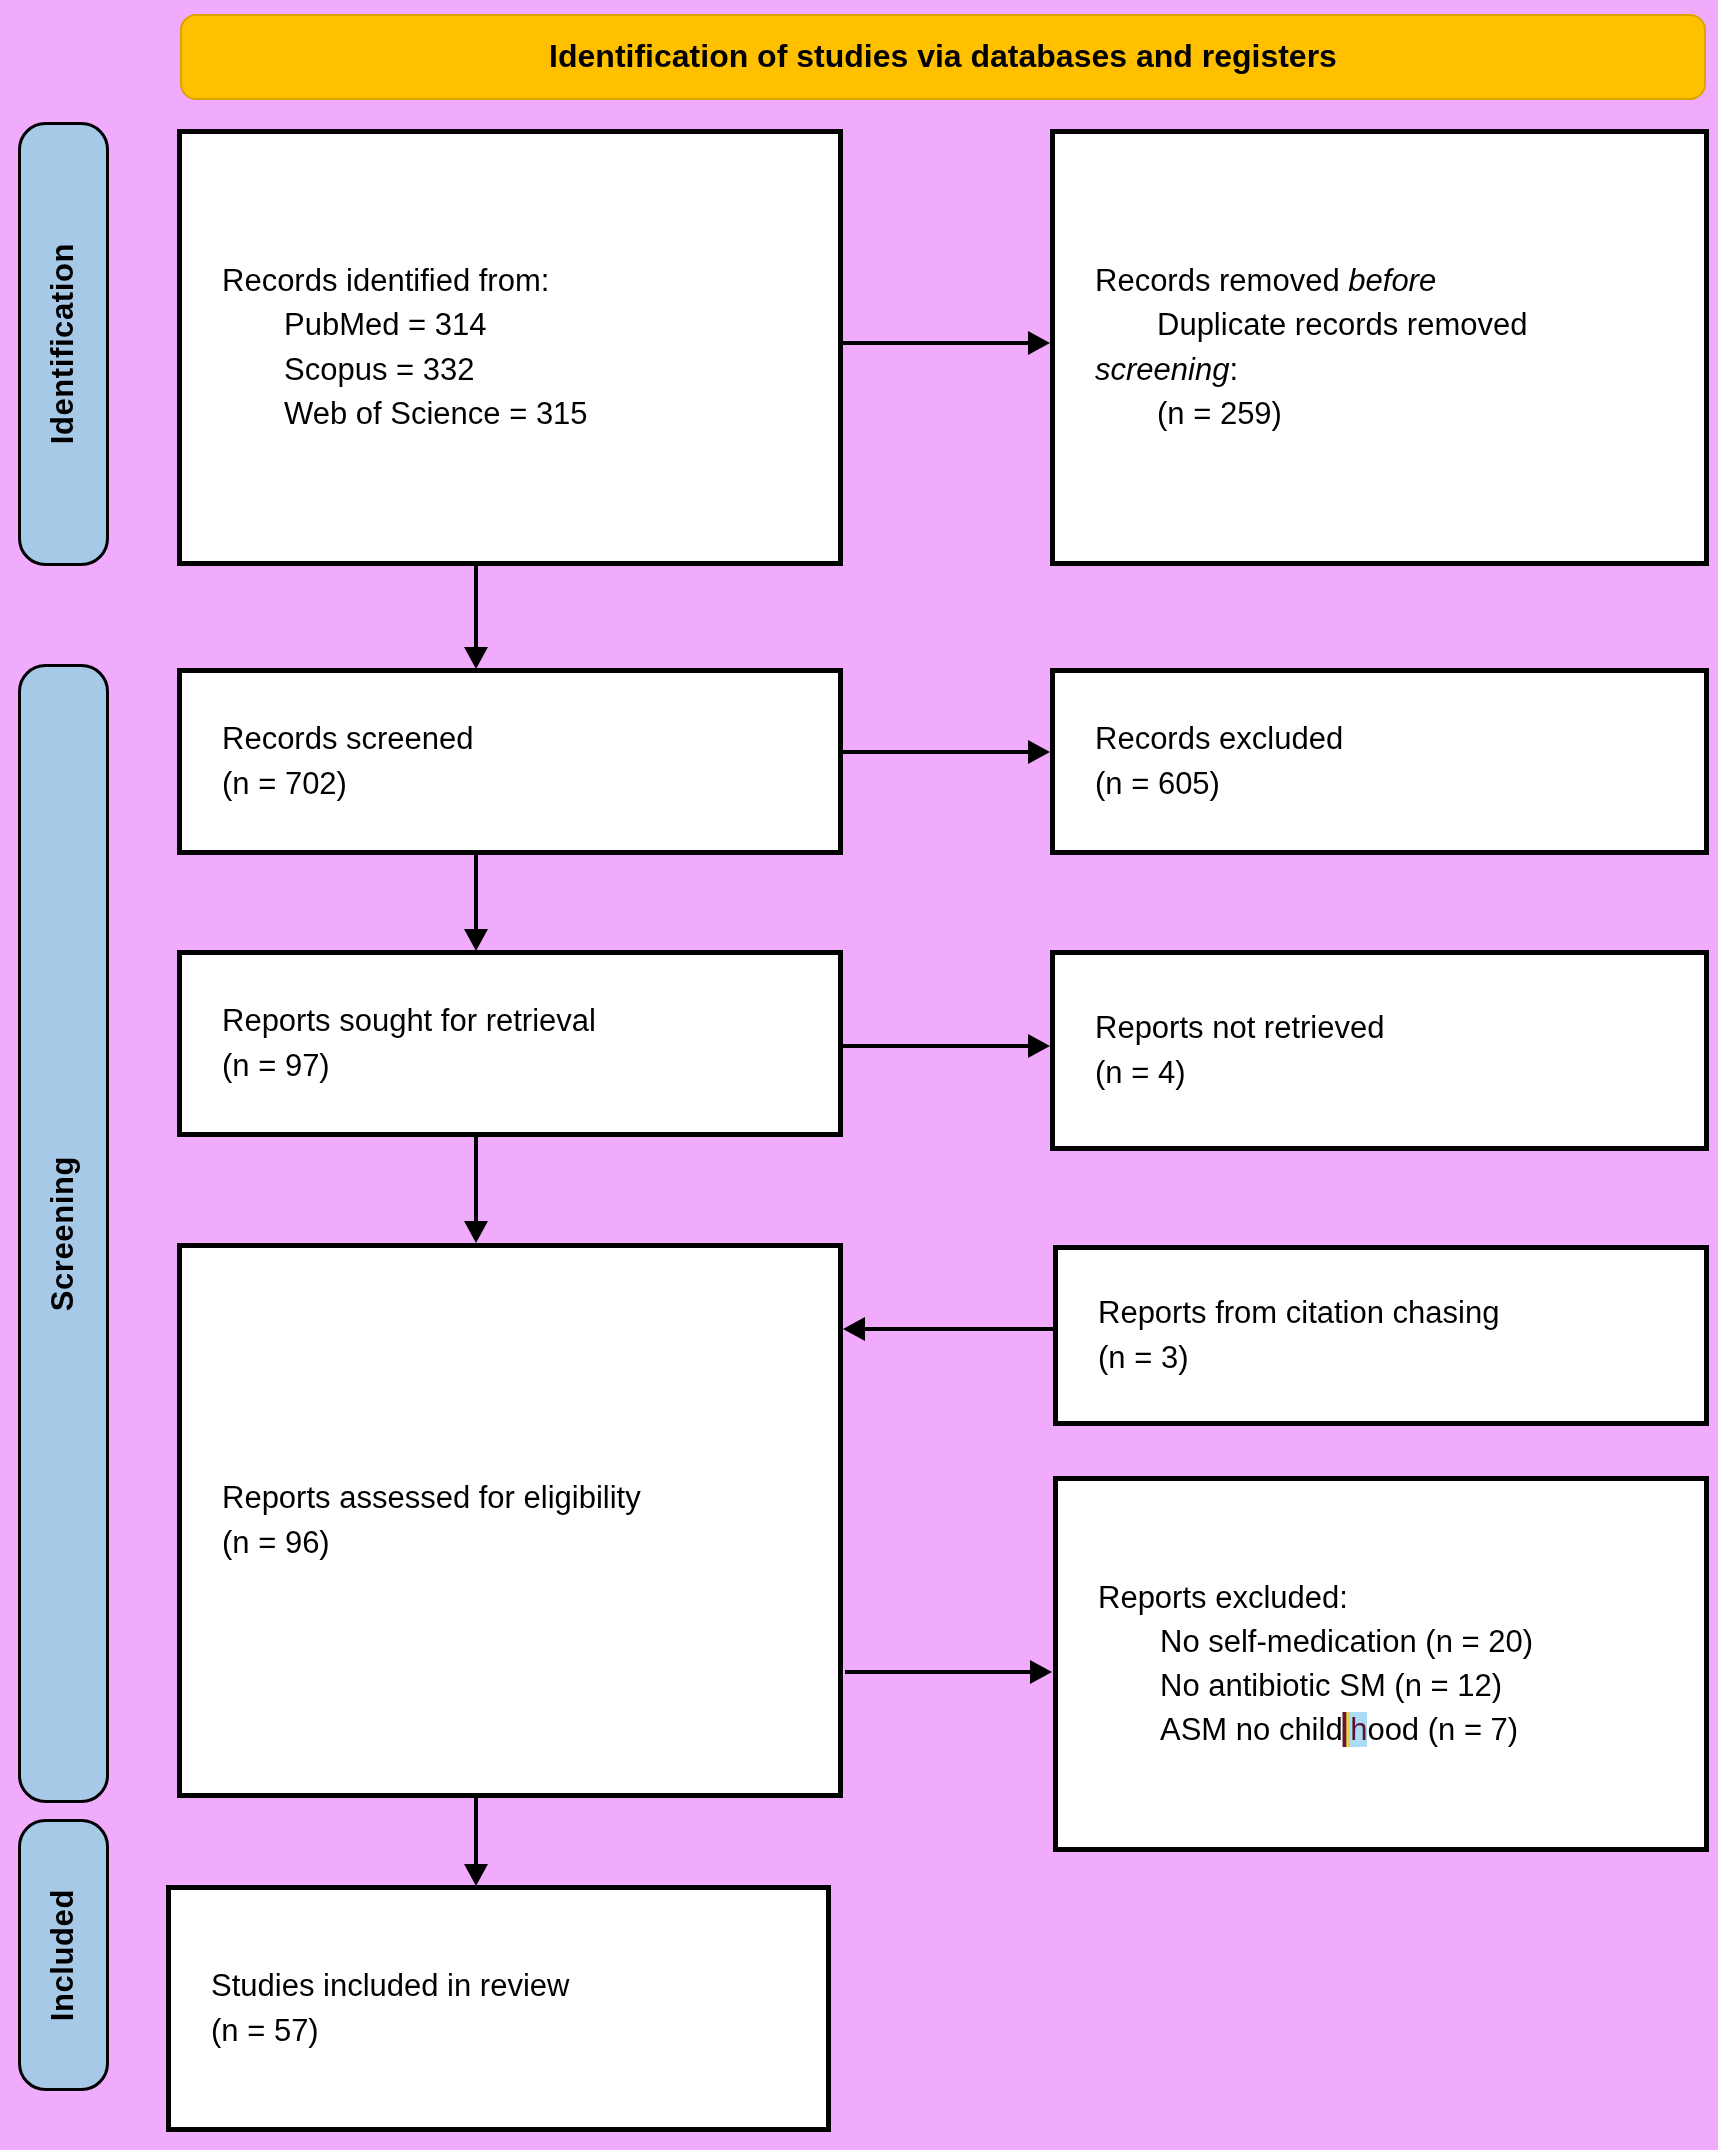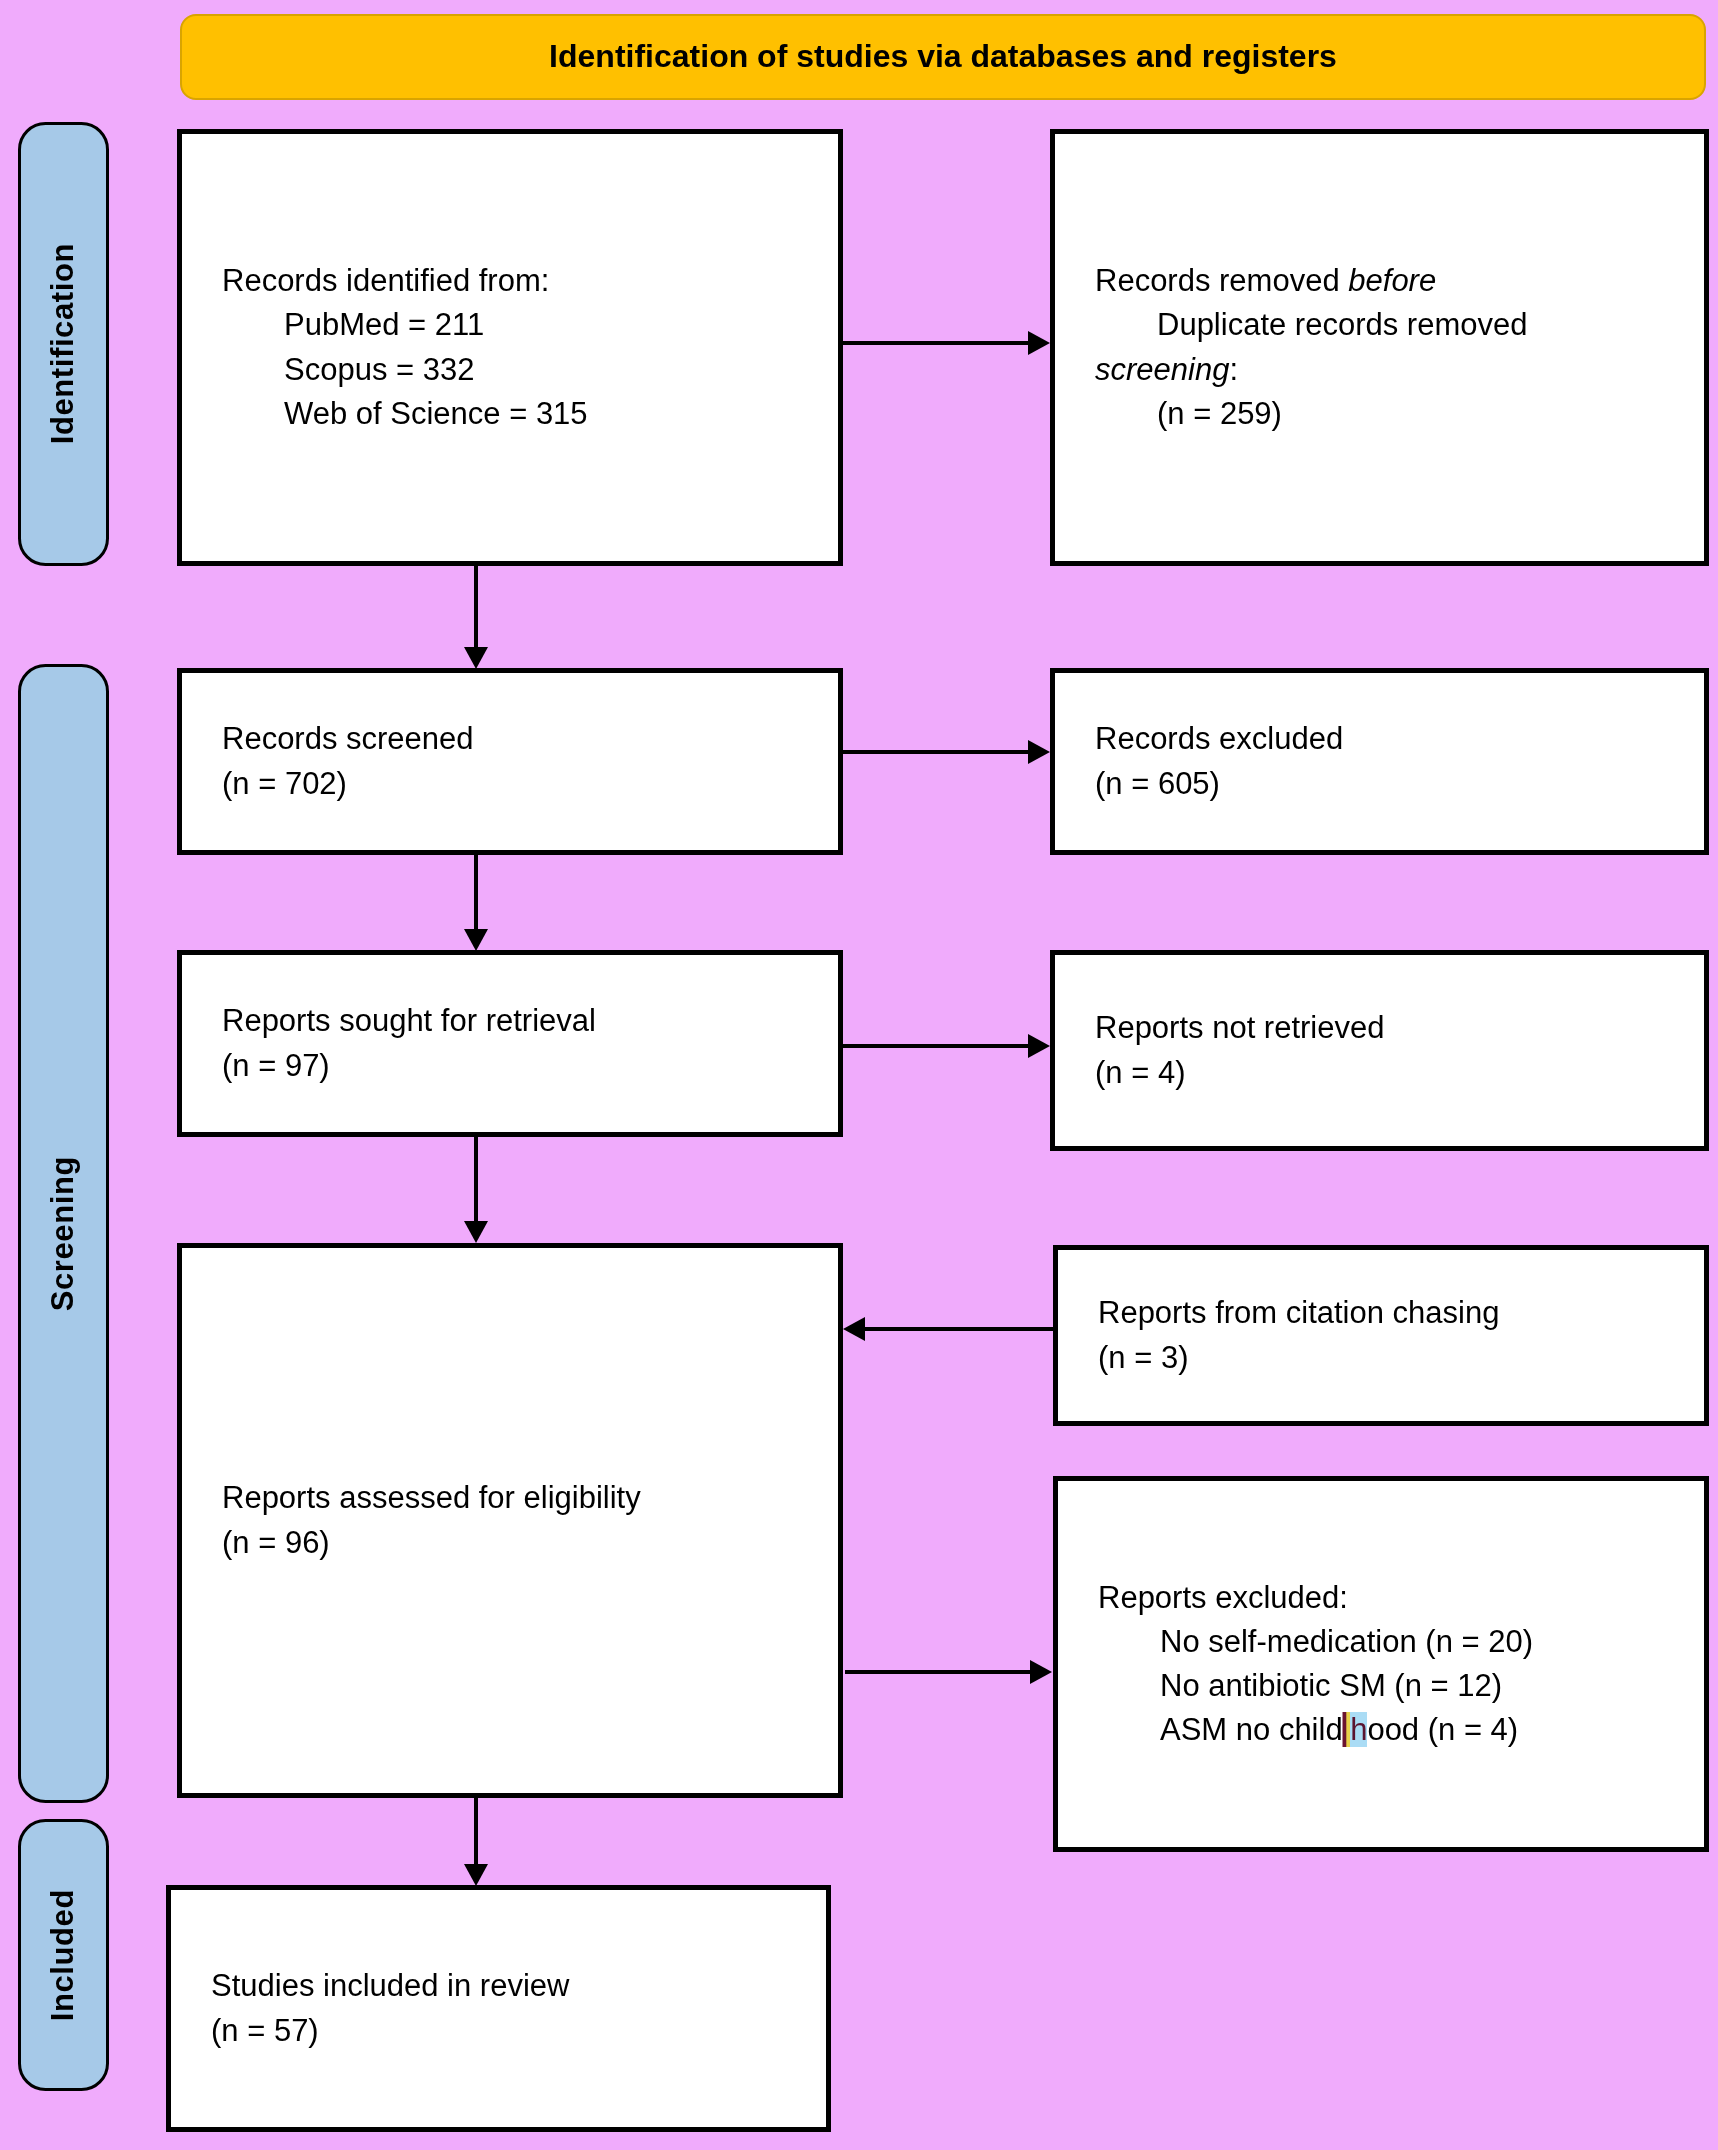--- a/index.html
+++ b/index.html
@@ -116,21 +116,21 @@
   </div>
   <div class="stage" id="stage-screening">
     <span class="stage-text">Screening</span>
   </div>
   <div class="stage" id="stage-included">
     <span class="stage-text">Included</span>
   </div>
 
   <div class="fbox" id="b1">
     <div class="line">Records identified from:</div>
-    <div class="line ind">PubMed = 211</div>
+    <div class="line ind">PubMed = 314</div>
     <div class="line ind">Scopus = 332</div>
     <div class="line ind">Web of Science = 315</div>
   </div>
 
   <div class="fbox" id="b2">
     <div class="line"><span>Records removed </span><span class="it">before</span></div>
     <div class="line ind">Duplicate records removed</div>
     <div class="line"><span class="it">screening</span><span>:</span></div>
     <div class="line ind">(n = 259)</div>
   </div>
@@ -158,21 +158,21 @@
     <div class="line">(n = 96)</div>
   </div>
   <div class="fbox" id="b8">
     <div class="line">Reports from citation chasing</div>
     <div class="line">(n = 3)</div>
   </div>
   <div class="fbox" id="b9">
     <div class="line">Reports excluded:</div>
     <div class="line ind">No self-medication (n = 20)</div>
     <div class="line ind">No antibiotic SM (n = 12)</div>
-    <div class="line ind"><span>ASM no child</span><span class="h-artifact">h</span><span>ood (n = 4)</span></div>
+    <div class="line ind"><span>ASM no child</span><span class="h-artifact">h</span><span>ood (n = 7)</span></div>
   </div>
 
   <div class="fbox" id="b10">
     <div class="line">Studies included in review</div>
     <div class="line">(n = 57)</div>
   </div>
 
   <div class="arr arr-h head-r" id="a1"></div>
   <div class="arr arr-v head-d" id="a2"></div>
   <div class="arr arr-h head-r" id="a3"></div>

